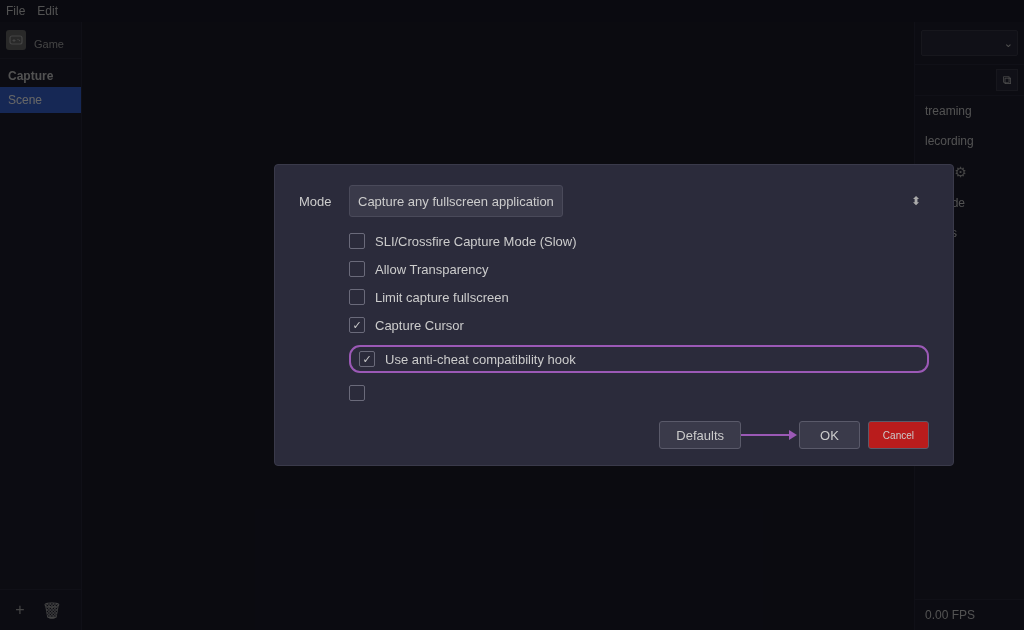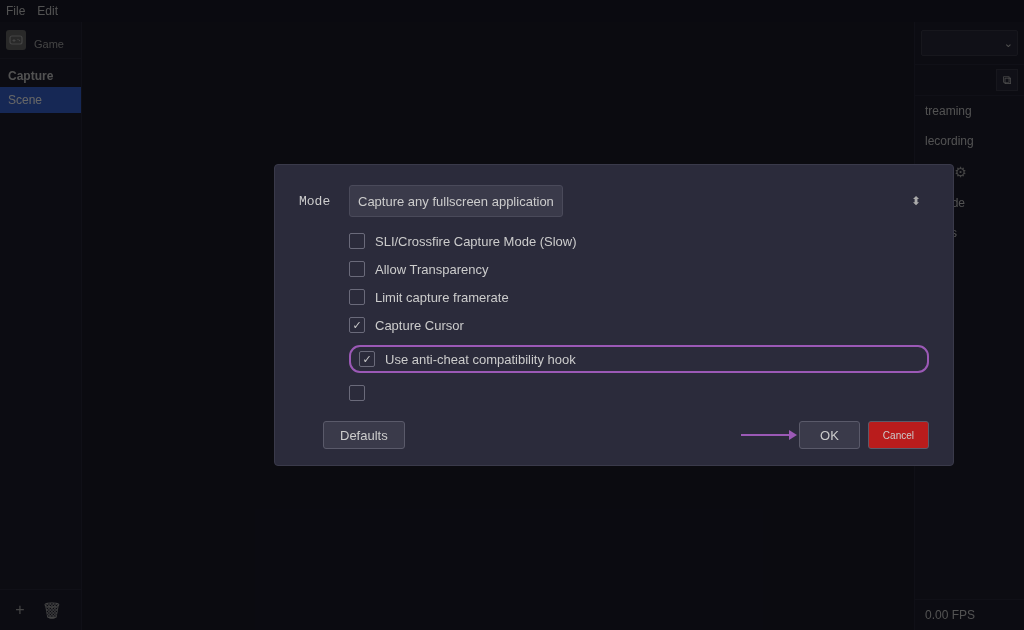--- a/index.html
+++ b/index.html
@@ -212,21 +212,20 @@
     .form-row {
       display: flex;
       align-items: center;
       margin-bottom: 16px;
     }
     .form-label {
       color: #cccccc;
       font-size: 13px;
       width: 50px;
       flex-shrink: 0;
-      font-family: Liberation Mono, monospace;
     }
     .form-select {
       flex: 1;
       height: 32px;
       background: #3a3a4a;
       border: 1px solid #4a4a5a;
       color: #cccccc;
       font-size: 13px;
       padding: 0 8px;
       border-radius: 3px;
@@ -298,21 +297,21 @@
       display: flex;
       align-items: center;
       gap: 10px;
       cursor: pointer;
     }
 
     
     .dialog-footer {
       display: flex;
       align-items: center;
-      justify-content: space-between;
+      justify-content: flex-end;
       margin-top: 8px;
       margin-left: 24px;
     }
 
     .defaults-btn {
       height: 28px;
       padding: 0 16px;
       background: #3a3a4a;
       border: 1px solid #5a5a6a;
       color: #cccccc;
@@ -458,21 +457,21 @@
       <span class="checkbox-label">SLI/Crossfire Capture Mode (Slow)</span>
     </div>
 
     <div class="checkbox-row">
       <div class="checkbox-box"></div>
       <span class="checkbox-label">Allow Transparency</span>
     </div>
 
     <div class="checkbox-row">
       <div class="checkbox-box"></div>
-      <span class="checkbox-label">Limit capture framerate</span>
+      <span class="checkbox-label">Limit capture fullscreen</span>
     </div>
 
     <div class="checkbox-row">
       <div class="checkbox-box checked"></div>
       <span class="checkbox-label">Capture Cursor</span>
     </div>
 
     <div class="anticheat-row">
       <div class="checkbox-box checked"></div>
       <span class="checkbox-label">Use anti-cheat compatibility hook</span>

